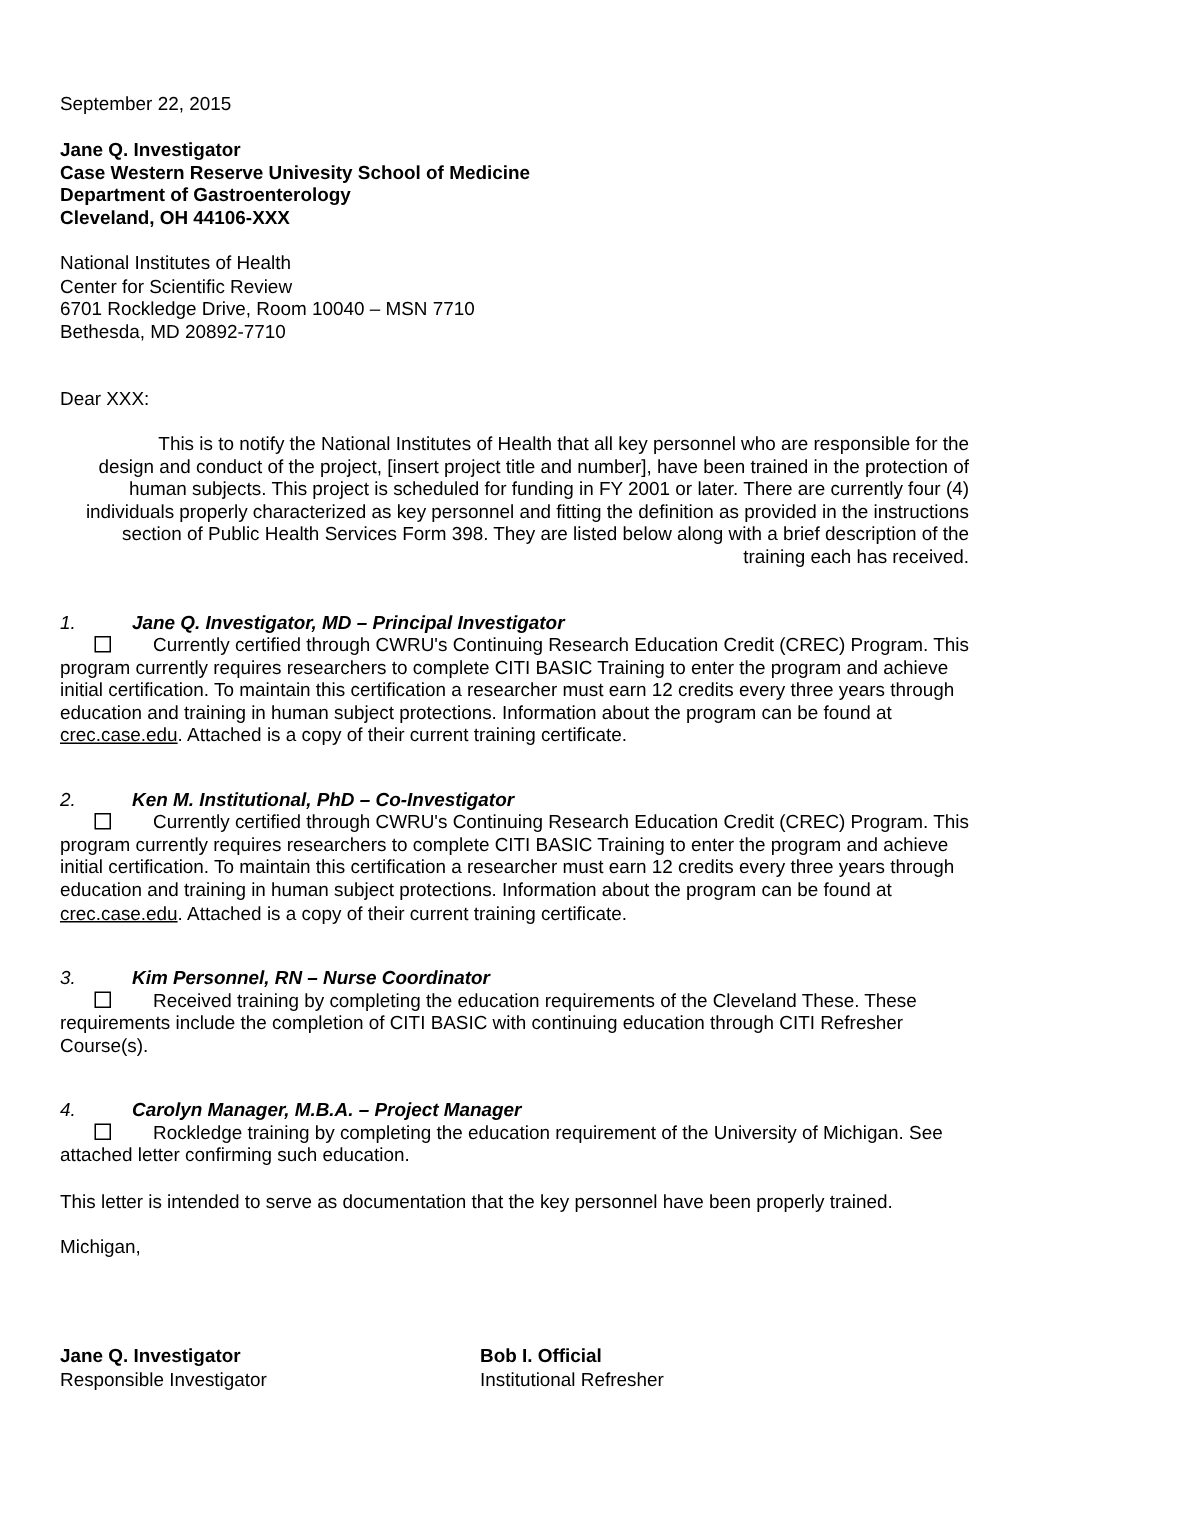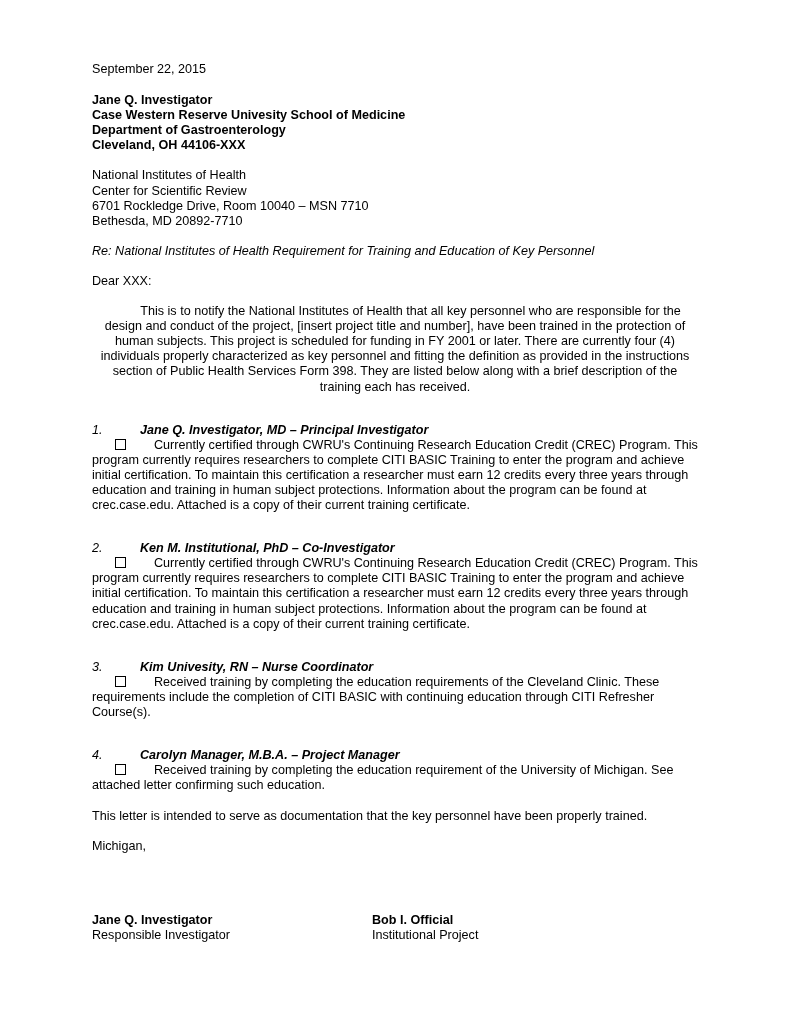--- a/index.html
+++ b/index.html
@@ -13,50 +13,50 @@
     font-family: "Liberation Sans", sans-serif;
     color: #000000;
     -webkit-font-smoothing: antialiased;
   }
   .page {
     position: relative;
     width: 791px;
     height: 1024px;
     background: #ffffff;
     box-sizing: border-box;
-    padding: 62px 93px 0 92px;
+    padding: 62px 93px 0 40px;
     border-radius: 29px;
   }
   .letter {
     width: 606px;
     font-size: 12.6px;
     line-height: 15.1px;
   }
   .line { white-space: pre-wrap; }
   .bold { font-weight: normal; }
-  .ul { }
+  .ul { text-decoration: underline; }
 
   .spacer-sm { height: 15px; }
   .spacer-md { height: 16px; }
 
   .date-block { margin-bottom: 16px; }
 
   .addressee { font-weight: bold; }
 
   .to-block { margin-top: 0; }
 
   .subject {
     font-style: italic;
   }
 
   .salutation { }
 
   .body-para {
     text-indent: 31px;
-    text-align: center;
+    text-align: right;
   }
 
   
   .item-heading {
     font-weight: bold;
     font-style: italic;
     display: block;
     margin-top: 12px;
   }
   .item-num {
@@ -117,21 +117,20 @@
 
     <div class="to-block">
       <div class="line">National Institutes of Health</div>
       <div class="line">Center for Scientific Review</div>
       <div class="line">6701 Rockledge Drive, Room 10040 – MSN 7710</div>
       <div class="line">Bethesda, MD 20892-7710</div>
     </div>
 
     <div class="spacer-sm"></div>
 
-    <div class="subject">Re:  National Institutes of Health Requirement for Training and Education of Key Personnel</div>
 
     <div class="spacer-sm"></div>
 
     <div class="salutation"><span>Dear </span><span class="bold">XXX</span><span>:</span></div>
 
     <div class="spacer-sm"></div>
 
     <div class="body-para"><span>This is to notify the National Institutes of Health that all key personnel who are responsible for the design and conduct of the project, </span><span class="bold">[insert project title and number],</span><span> have been trained in the protection of human subjects.  This project is scheduled for funding in </span><span class="bold">FY 2001</span><span> or later.  There are currently </span><span class="bold">four (4)</span><span> individuals properly characterized as key personnel and fitting the definition as provided in the instructions section of Public Health Services Form 398.  They are listed below along with a brief description of the training each has received.</span></div>
 
     <div class="spacer-md"></div>
@@ -144,46 +143,46 @@
     <div class="spacer-md"></div>
 
     <div class="item">
       <span class="item-heading"><span class="item-num">2.</span><span>Ken M. Institutional, PhD – Co-Investigator</span></span>
       <span class="item-body"><span class="cb-indent"></span><span class="checkbox"></span><span class="cb-gap"></span><span>Currently certified through CWRU's Continuing Research Education Credit (CREC) Program. This program currently requires researchers to complete CITI BASIC Training to enter the program and achieve initial certification.  To maintain this certification a researcher must earn 12 credits every three years through education and training in human subject protections.  Information about the program can be found at </span><span class="ul">crec.case.edu</span><span>.  Attached is a copy of their current training certificate.</span></span>
     </div>
 
     <div class="spacer-md"></div>
 
     <div class="item">
-      <span class="item-heading"><span class="item-num">3.</span><span>Kim Univesity, RN – Nurse Coordinator</span></span>
-      <span class="item-body"><span class="cb-indent"></span><span class="checkbox"></span><span class="cb-gap"></span><span>Received training by completing the education requirements of the </span><span class="bold">Cleveland Clinic</span><span>.  These requirements include the completion of CITI BASIC with continuing education through CITI Refresher Course(s).</span></span>
+      <span class="item-heading"><span class="item-num">3.</span><span>Kim Personnel, RN – Nurse Coordinator</span></span>
+      <span class="item-body"><span class="cb-indent"></span><span class="checkbox"></span><span class="cb-gap"></span><span>Received training by completing the education requirements of the </span><span class="bold">Cleveland These</span><span>.  These requirements include the completion of CITI BASIC with continuing education through CITI Refresher Course(s).</span></span>
     </div>
 
     <div class="spacer-md"></div>
 
     <div class="item">
       <span class="item-heading"><span class="item-num">4.</span><span>Carolyn Manager, M.B.A. – Project Manager</span></span>
-      <span class="item-body"><span class="cb-indent"></span><span class="checkbox"></span><span class="cb-gap"></span><span>Received training by completing the education requirement of the </span><span class="bold">University of Michigan.  See attached letter confirming such education.</span></span>
+      <span class="item-body"><span class="cb-indent"></span><span class="checkbox"></span><span class="cb-gap"></span><span>Rockledge training by completing the education requirement of the </span><span class="bold">University of Michigan.  See attached letter confirming such education.</span></span>
     </div>
 
     <div class="spacer-md"></div>
 
     <div class="line">This letter is intended to serve as documentation that the key personnel have been properly trained.</div>
 
     <div class="spacer-sm"></div>
 
     <div class="line">Michigan,</div>
 
     <div style="height:58px"></div>
 
     <div class="sig-row">
       <div class="sig-col">
         <div class="sig-name">Jane Q. Investigator</div>
         <div class="sig-title">Responsible Investigator</div>
       </div>
       <div class="sig-col">
         <div class="sig-name">Bob I. Official</div>
-        <div class="sig-title">Institutional Project</div>
+        <div class="sig-title">Institutional Refresher</div>
       </div>
     </div>
 
   </div>
 </div>
 
 </body></html>

